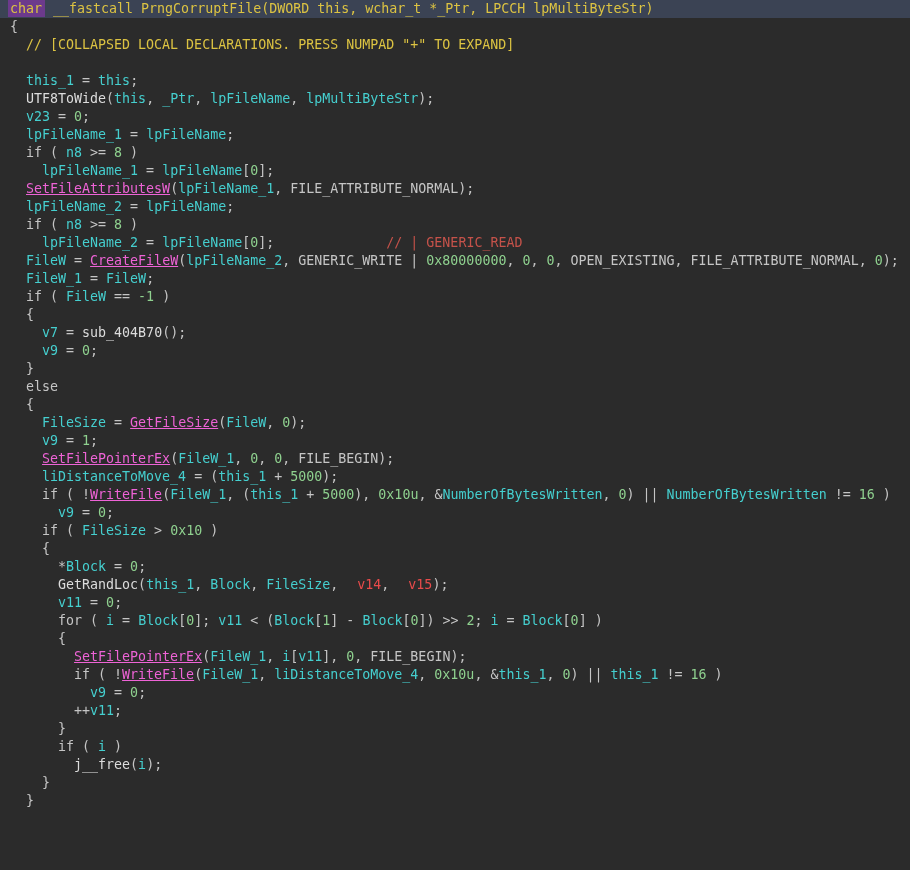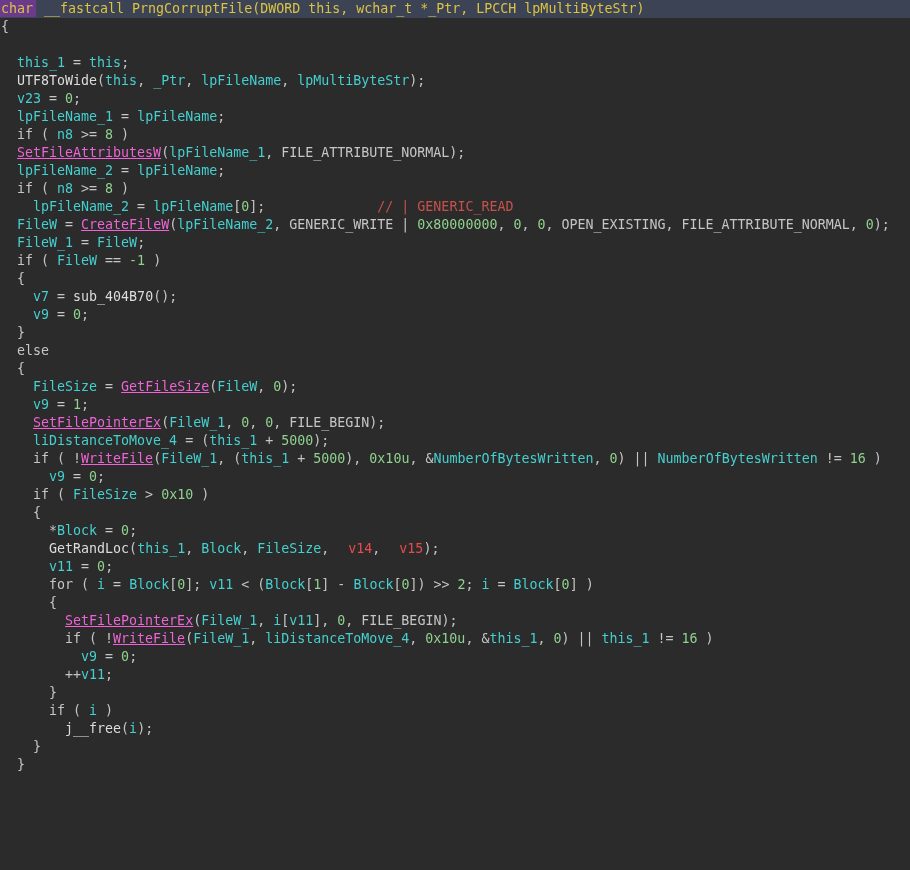--- a/index.html
+++ b/index.html
@@ -10,44 +10,46 @@
   html,body{margin:0;padding:0;}
   body{
     width:910px;height:870px;overflow:hidden;
     background:var(--bg);
   }
   #pseudocode{
     font-family:"DejaVu Sans Mono","Liberation Mono",monospace;
     font-size:13.3px;line-height:18px;
     width:910px;height:870px;overflow:hidden;
   }
-  .line{height:18px;white-space:pre;padding-left:1px;}
+  .line{height:18px;white-space:pre;padding-left:10px;}
   .current-line{background:var(--hlbg);}
   .tok-d{color:var(--c-d);}
   .tok-v{color:var(--c-v);}
   .tok-n{color:var(--c-n);}
   .tok-a{color:var(--c-a);text-decoration:underline;}
   .tok-f{color:var(--c-f);}
   .tok-r{color:var(--c-r);margin-left:11px;}
   .tok-c{color:var(--c-c);}
   .tok-y{color:var(--c-y);}
   .tok-w{color:var(--c-y);background:var(--whl);margin-left:-2px;padding:1px 3px 1px 2px;}
 </style>
 </head>
 <body>
 
 <div id="pseudocode">
     <div class="line current-line"><span class="tok-w">char</span><span class="tok-y"> __fastcall PrngCorruptFile(DWORD this, wchar_t *_Ptr, LPCCH lpMultiByteStr)</span></div>
     <div class="line"><span class="tok-d">{</span></div>
+    <div class="line"><span class="tok-y">  // [COLLAPSED LOCAL DECLARATIONS. PRESS NUMPAD "+" TO EXPAND]</span></div>
     <div class="line"></div>
     <div class="line"><span class="tok-d">  </span><span class="tok-v">this_1</span><span class="tok-d"> = </span><span class="tok-v">this</span><span class="tok-d">;</span></div>
     <div class="line"><span class="tok-d">  </span><span class="tok-f">UTF8ToWide</span><span class="tok-d">(</span><span class="tok-v">this</span><span class="tok-d">, </span><span class="tok-v">_Ptr</span><span class="tok-d">, </span><span class="tok-v">lpFileName</span><span class="tok-d">, </span><span class="tok-v">lpMultiByteStr</span><span class="tok-d">);</span></div>
     <div class="line"><span class="tok-d">  </span><span class="tok-v">v23</span><span class="tok-d"> = </span><span class="tok-n">0</span><span class="tok-d">;</span></div>
     <div class="line"><span class="tok-d">  </span><span class="tok-v">lpFileName_1</span><span class="tok-d"> = </span><span class="tok-v">lpFileName</span><span class="tok-d">;</span></div>
     <div class="line"><span class="tok-d">  if ( </span><span class="tok-v">n8</span><span class="tok-d"> &gt;= </span><span class="tok-n">8</span><span class="tok-d"> )</span></div>
+    <div class="line"><span class="tok-d">    </span><span class="tok-v">lpFileName_1</span><span class="tok-d"> = </span><span class="tok-v">lpFileName</span><span class="tok-d">[</span><span class="tok-n">0</span><span class="tok-d">];</span></div>
     <div class="line"><span class="tok-d">  </span><span class="tok-a">SetFileAttributesW</span><span class="tok-d">(</span><span class="tok-v">lpFileName_1</span><span class="tok-d">, FILE_ATTRIBUTE_NORMAL);</span></div>
     <div class="line"><span class="tok-d">  </span><span class="tok-v">lpFileName_2</span><span class="tok-d"> = </span><span class="tok-v">lpFileName</span><span class="tok-d">;</span></div>
     <div class="line"><span class="tok-d">  if ( </span><span class="tok-v">n8</span><span class="tok-d"> &gt;= </span><span class="tok-n">8</span><span class="tok-d"> )</span></div>
     <div class="line"><span class="tok-d">    </span><span class="tok-v">lpFileName_2</span><span class="tok-d"> = </span><span class="tok-v">lpFileName</span><span class="tok-d">[</span><span class="tok-n">0</span><span class="tok-d">];</span><span class="tok-d">              </span><span class="tok-c">// | GENERIC_READ</span></div>
     <div class="line"><span class="tok-d">  </span><span class="tok-v">FileW</span><span class="tok-d"> = </span><span class="tok-a">CreateFileW</span><span class="tok-d">(</span><span class="tok-v">lpFileName_2</span><span class="tok-d">, GENERIC_WRITE | </span><span class="tok-n">0x80000000</span><span class="tok-d">, </span><span class="tok-n">0</span><span class="tok-d">, </span><span class="tok-n">0</span><span class="tok-d">, OPEN_EXISTING, FILE_ATTRIBUTE_NORMAL, </span><span class="tok-n">0</span><span class="tok-d">);</span></div>
     <div class="line"><span class="tok-d">  </span><span class="tok-v">FileW_1</span><span class="tok-d"> = </span><span class="tok-v">FileW</span><span class="tok-d">;</span></div>
     <div class="line"><span class="tok-d">  if ( </span><span class="tok-v">FileW</span><span class="tok-d"> == </span><span class="tok-n">-1</span><span class="tok-d"> )</span></div>
     <div class="line"><span class="tok-d">  {</span></div>
     <div class="line"><span class="tok-d">    </span><span class="tok-v">v7</span><span class="tok-d"> = </span><span class="tok-f">sub_404B70</span><span class="tok-d">();</span></div>
     <div class="line"><span class="tok-d">    </span><span class="tok-v">v9</span><span class="tok-d"> = </span><span class="tok-n">0</span><span class="tok-d">;</span></div>

